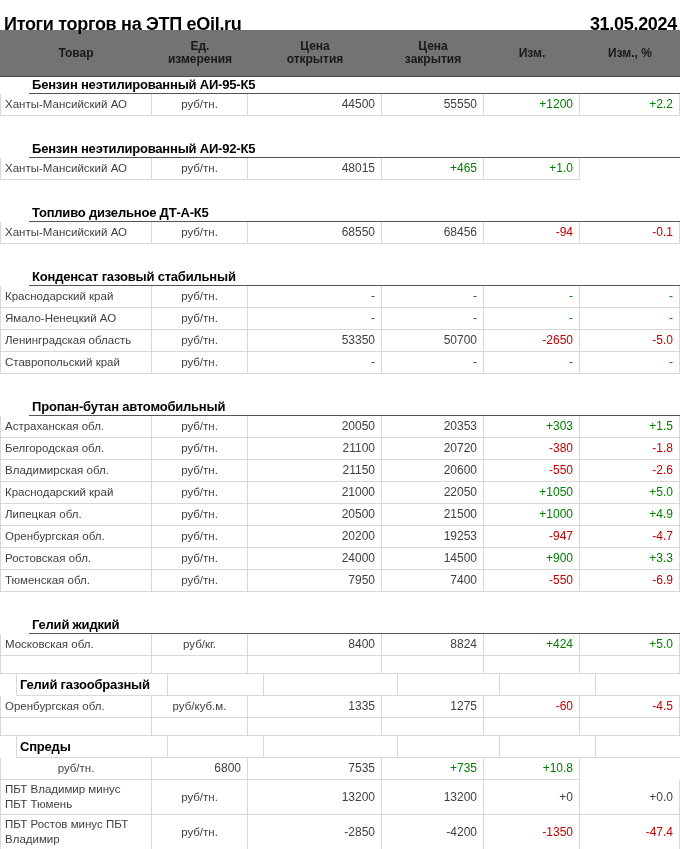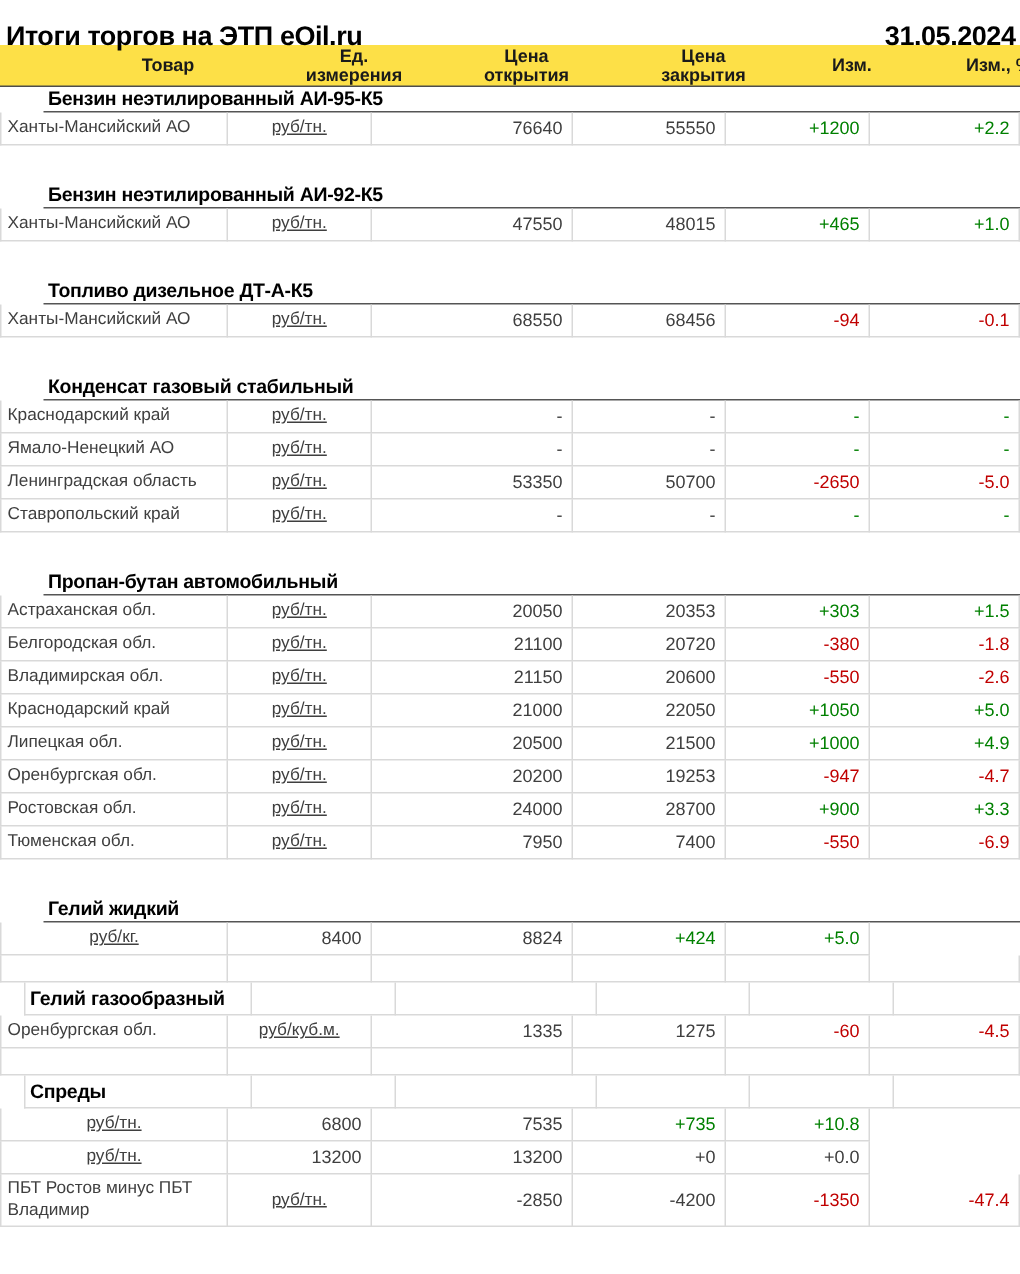--- a/index.html
+++ b/index.html
@@ -11,21 +11,21 @@
   }
   .title-bar {
     height:30px; display:flex; justify-content:space-between; align-items:center;
     padding:18px 3px 0 4px;
   }
   .page-title, .page-date { font-size:18px; font-weight:bold; color:#000; letter-spacing:-0.3px; }
 
   .grid6 { display:grid; grid-template-columns:152px 96px 134px 102px 96px 100px; }
 
   .header-row {
-    height:28px; background:#fde047; border-bottom:1px solid #4d4d4d;padding-left:36px;
+    height:47px; background:#737373; border-bottom:1px solid #4d4d4d;
   }
   .header-cell {
     display:flex; align-items:center; justify-content:center; text-align:center;
     font-size:12px; font-weight:bold; color:#1a1a1a; line-height:13px;
     white-space:pre-line;
   }
 
   .section-title-plain {
     height:17px; border-bottom:1px solid #555; display:flex; align-items:flex-end;
     padding:0 0 1px 3px; font-size:13px; font-weight:bold; color:#000; letter-spacing:-0.2px;margin-left:29px;
@@ -39,21 +39,21 @@
   .gap-bordered .cell { min-height:17px; }
 
   .data-row { }
   .cell {
     min-height:22px; display:flex; align-items:center;
     border-right:1px solid #d9d9d9; border-bottom:1px solid #d9d9d9;
     font-size:11.5px; color:#3f3f3f; line-height:15px; padding:2px 0;
   }
   .cell:first-child { border-left:1px solid #d9d9d9; }
   .cell.product { padding-left:4px; padding-right:14px; }
-  .cell.unit { justify-content:center; text-align:center;text-decoration:underline; }
+  .cell.unit { justify-content:center; text-align:center; }
   .cell.num { justify-content:flex-end; padding-right:6px; font-size:12px; }
   .pos { color:#008000; }
   .neg { color:#c00000; }
   .neu { color:#3f3f3f; }
 </style>
 </head>
 <body>
 
 <div class="title-bar">
   <div class="page-title">Итоги торгов на ЭТП eOil.ru</div>
@@ -70,31 +70,30 @@
 закрытия</div>
   <div class="header-cell">Изм.</div>
   <div class="header-cell">Изм., %</div>
 </div>
 
 <div>
     <div class="section-title-plain">Бензин неэтилированный АИ-95-К5</div>
     <div class="grid6 data-row">
       <div class="cell product neu">Ханты-Мансийский АО</div>
       <div class="cell unit neu">руб/тн.</div>
-      <div class="cell num neu">76640</div>
+      <div class="cell num neu">44500</div>
       <div class="cell num neu">55550</div>
       <div class="cell num pos">+1200</div>
       <div class="cell num pos">+2.2</div>
     </div>
     <div class="gap-plain"></div>
     <div class="section-title-plain">Бензин неэтилированный АИ-92-К5</div>
     <div class="grid6 data-row">
       <div class="cell product neu">Ханты-Мансийский АО</div>
       <div class="cell unit neu">руб/тн.</div>
-      <div class="cell num neu">47550</div>
       <div class="cell num neu">48015</div>
       <div class="cell num pos">+465</div>
       <div class="cell num pos">+1.0</div>
     </div>
     <div class="gap-plain"></div>
     <div class="section-title-plain">Топливо дизельное ДТ-А-К5</div>
     <div class="grid6 data-row">
       <div class="cell product neu">Ханты-Мансийский АО</div>
       <div class="cell unit neu">руб/тн.</div>
       <div class="cell num neu">68550</div>
@@ -183,35 +182,36 @@
       <div class="cell unit neu">руб/тн.</div>
       <div class="cell num neu">20200</div>
       <div class="cell num neu">19253</div>
       <div class="cell num neg">-947</div>
       <div class="cell num neg">-4.7</div>
     </div>
     <div class="grid6 data-row">
       <div class="cell product neu">Ростовская обл.</div>
       <div class="cell unit neu">руб/тн.</div>
       <div class="cell num neu">24000</div>
-      <div class="cell num neu">28700</div>
+      <div class="cell num neu">14500</div>
       <div class="cell num pos">+900</div>
       <div class="cell num pos">+3.3</div>
     </div>
     <div class="grid6 data-row">
       <div class="cell product neu">Тюменская обл.</div>
       <div class="cell unit neu">руб/тн.</div>
       <div class="cell num neu">7950</div>
       <div class="cell num neu">7400</div>
       <div class="cell num neg">-550</div>
       <div class="cell num neg">-6.9</div>
     </div>
     <div class="gap-plain"></div>
     <div class="section-title-plain">Гелий жидкий</div>
     <div class="grid6 data-row">
+      <div class="cell product neu">Московская обл.</div>
       <div class="cell unit neu">руб/кг.</div>
       <div class="cell num neu">8400</div>
       <div class="cell num neu">8824</div>
       <div class="cell num pos">+424</div>
       <div class="cell num pos">+5.0</div>
     </div>
     <div class="grid6 gap-bordered">
       <div class="cell"></div>
       <div class="cell"></div>
       <div class="cell"></div>
@@ -252,20 +252,21 @@
       <div class="cell"></div>
     </div>
     <div class="grid6 data-row">
       <div class="cell unit neu">руб/тн.</div>
       <div class="cell num neu">6800</div>
       <div class="cell num neu">7535</div>
       <div class="cell num pos">+735</div>
       <div class="cell num pos">+10.8</div>
     </div>
     <div class="grid6 data-row">
+      <div class="cell product neu">ПБТ Владимир минус ПБТ Тюмень</div>
       <div class="cell unit neu">руб/тн.</div>
       <div class="cell num neu">13200</div>
       <div class="cell num neu">13200</div>
       <div class="cell num neu">+0</div>
       <div class="cell num neu">+0.0</div>
     </div>
     <div class="grid6 data-row">
       <div class="cell product neu">ПБТ Ростов минус ПБТ Владимир</div>
       <div class="cell unit neu">руб/тн.</div>
       <div class="cell num neu">-2850</div>

